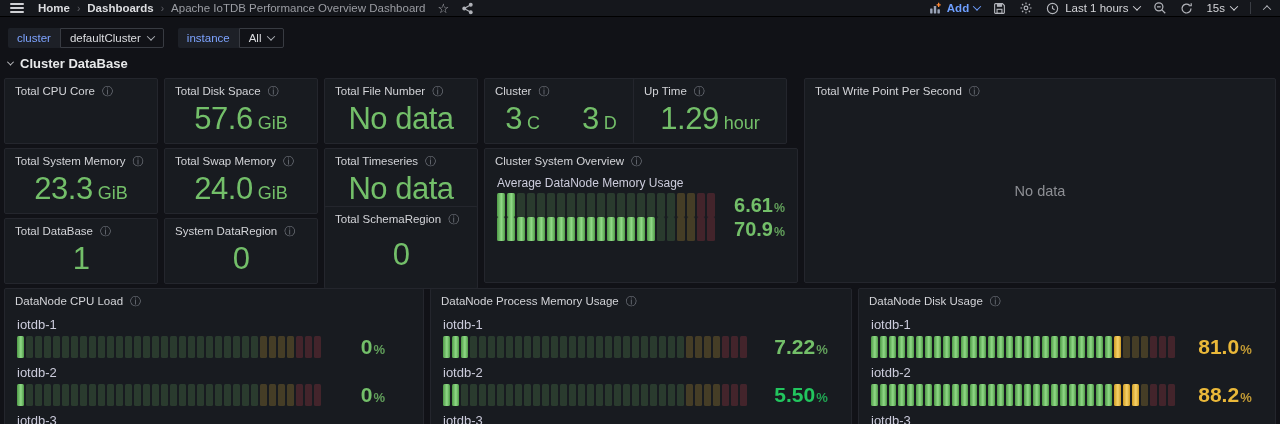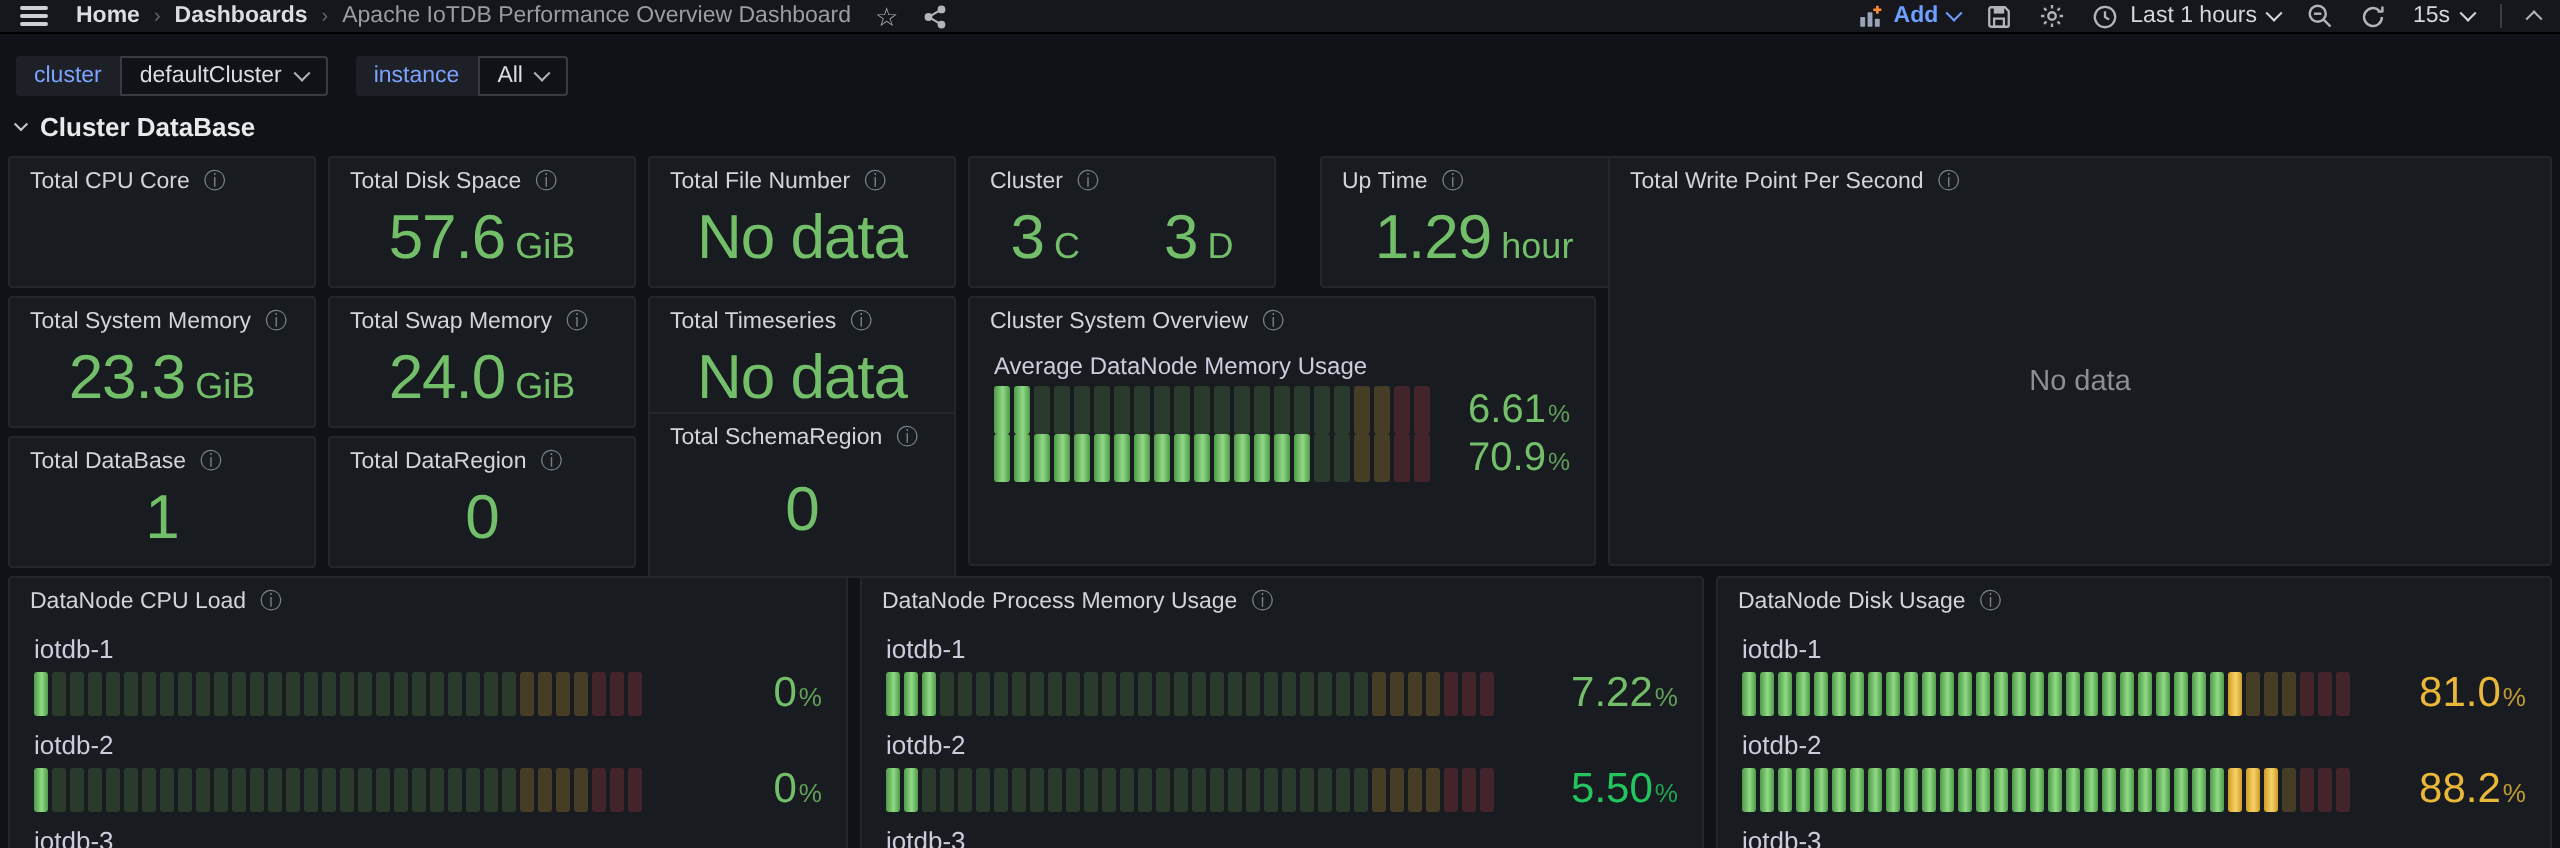--- a/index.html
+++ b/index.html
@@ -60,21 +60,21 @@
   .gline{display:flex;align-items:center;gap:10px;}
   .bar{flex:1;display:flex;gap:2px;align-items:stretch;overflow:hidden;}
   .cso .bar{height:24px;}
   .dn .bar{height:22px;}
   .cell{flex:0 0 auto;border-radius:1.5px;}
   .cell.g{background:rgba(115,191,105,.20);}
   .cell.y{background:rgba(234,184,57,.22);}
   .cell.r{background:rgba(242,73,92,.20);}
   .cell.g.lit{background:linear-gradient(90deg,#4e9a46,#90d987 55%,#4e9a46);}
   .cell.y.lit{background:linear-gradient(90deg,#d09c22,#f6d26b 55%,#d09c22);}
-  .gval{flex:0 0 76px;text-align:right;font-weight:400;white-space:nowrap;}
+  .gval{flex:0 0 76px;text-align:center;font-weight:700;white-space:nowrap;}
   .cso .gval{flex-basis:50px;font-size:20px;}
   .dn .gval{font-size:21px;}
   .gval .pct{font-size:0.62em;opacity:.8;margin-left:1px;}
 </style>
 </head>
 <body>
 
 <div class="topnav">
   <div class="hamburger">
       <i></i>
@@ -214,21 +214,21 @@
     <span class="statgrp">
         <span class="stat-num">3</span>
         <span class="stat-unit">C</span>
       </span>
     <span class="statgrp">
         <span class="stat-num">3</span>
         <span class="stat-unit">D</span>
       </span>
   </div>
 </div>
-<div class="panel" style="left:660px;top:78px;width:154px;height:66px;">
+<div class="panel" style="left:633px;top:78px;width:154px;height:66px;">
   <div class="ptitle">
       <span>Up Time</span>
       <span class="info">ⓘ</span>
     </div>
   <div class="statwrap">
       <span class="statgrp">
         <span class="stat-num">1.29</span>
         <span class="stat-unit">hour</span>
       </span>
     </div>
@@ -351,21 +351,21 @@
       <span class="info">ⓘ</span>
     </div>
   <div class="statwrap">
       <span class="statgrp">
         <span class="stat-num">1</span>
       </span>
     </div>
 </div>
 <div class="panel" style="left:164px;top:218px;width:154px;height:66px;">
   <div class="ptitle">
-      <span>Total DataRegion</span>
+      <span>System DataRegion</span>
       <span class="info">ⓘ</span>
     </div>
   <div class="statwrap">
       <span class="statgrp">
         <span class="stat-num">0</span>
       </span>
     </div>
 </div>
 <div class="panel" style="left:324px;top:206px;width:154px;height:83px;">
   <div class="ptitle">

